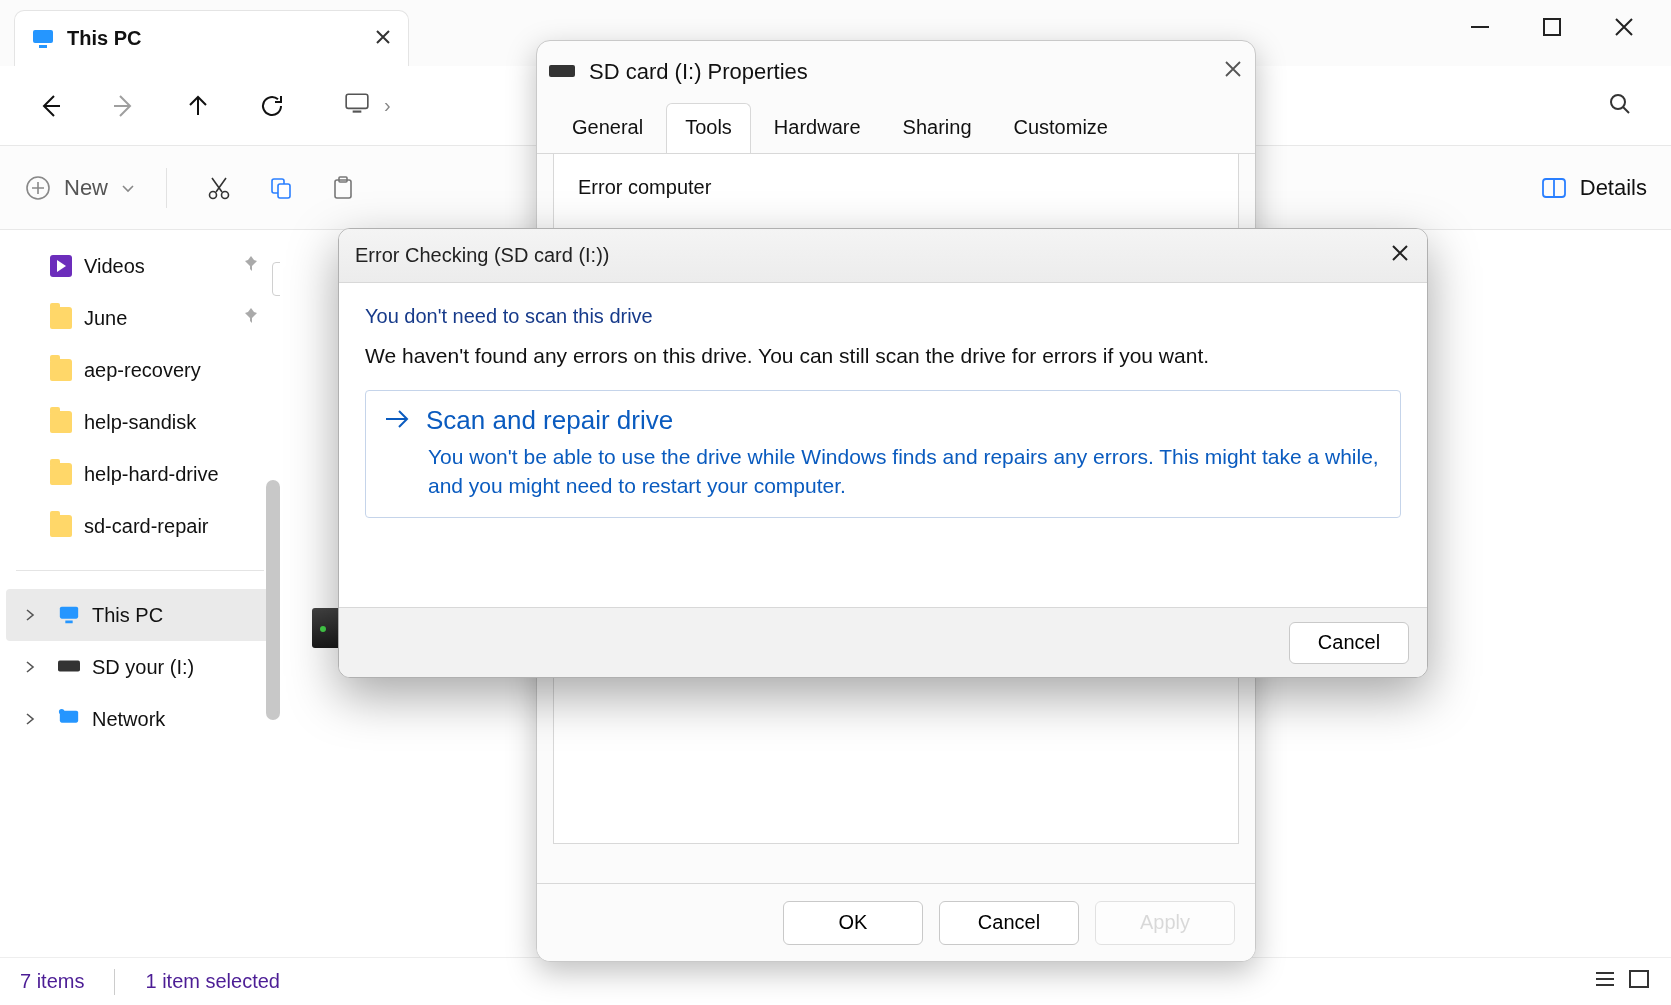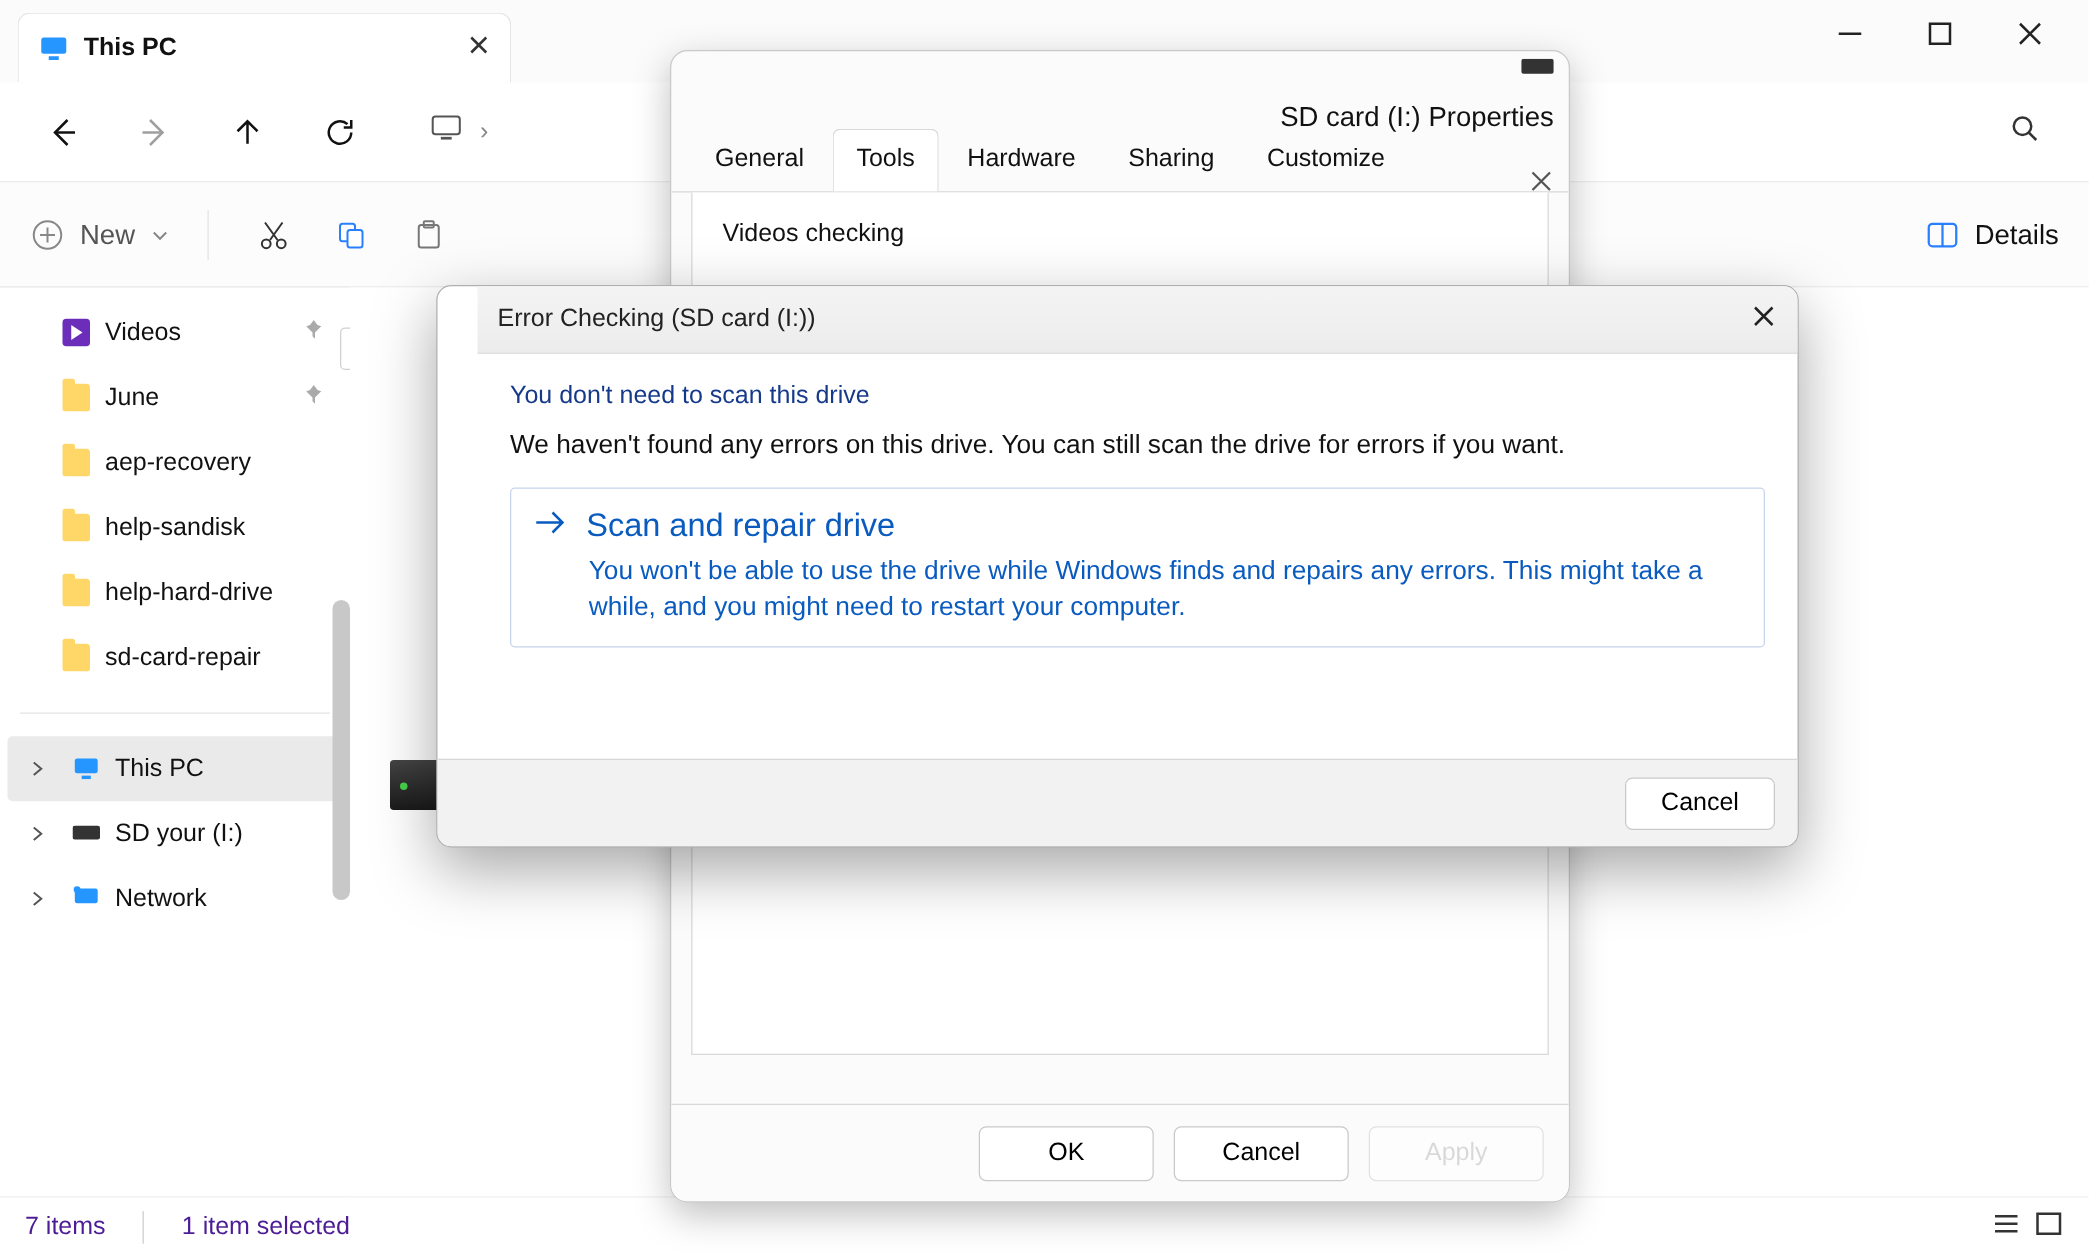--- a/index.html
+++ b/index.html
@@ -49,33 +49,33 @@
   .drive-ico::after { content:""; position:absolute; left:8px; top:18px; width:6px; height:6px; background:#46d34b; border-radius:50%; }
   .drive-meta { display:flex; flex-direction:column; gap:4px; font-size:20px; color:#111; }
   .drive-bar { width:200px; height:18px; background:#e6e6e6; border:1px solid #d0d0d0; margin:2px 0; }
 
   .statusbar { height:48px; display:flex; align-items:center; gap:30px; padding:0 20px; font-size:20px; color:#4c1d95; border-top:1px solid #eee; }
   .status-sep { width:1px; height:26px; background:#ccc; }
   .viewbtns { margin-left:auto; display:flex; gap:10px; }
 
   
   .props { position:absolute; left:536px; top:40px; width:720px; height:922px; background:#fbfbfb; border:1px solid #c9c9c9; border-radius:14px; box-shadow:0 10px 30px rgba(0,0,0,0.25); overflow:hidden; }
-  .props-title { display:flex; align-items:flex-end; gap:14px; height:62px; padding:0 12px; font-size:22px; color:#111;flex-direction:column; }
+  .props-title { display:flex; align-items:center; gap:14px; height:62px; padding:0 12px; font-size:22px; color:#111; }
   .props-title .grow { flex:1; }
   .props-tabs { display:flex; gap:4px; padding:0 16px; border-bottom:1px solid #d8d8d8; }
   .ptab { padding:12px 18px 14px; font-size:20px; color:#111; border:1px solid transparent; border-bottom:none; border-radius:6px 6px 0 0; }
   .ptab.active { background:#fff; border-color:#d8d8d8; }
   .props-body { background:#fff; margin:0 16px 16px; border:1px solid #d8d8d8; border-top:none; padding:22px 24px; height:690px; }
   .grp-title { font-size:20px; color:#111; margin-bottom:6px; }
   .props-foot { position:absolute; left:0; right:0; bottom:0; height:78px; display:flex; align-items:center; justify-content:flex-end; gap:16px; padding:0 20px; background:#fbfbfb; border-top:1px solid #d8d8d8; }
   .pbtn { min-width:140px; height:44px; font-size:20px; background:#fff; border:1px solid #c9c9c9; border-radius:6px; }
   .pbtn[disabled] { opacity:0.5; }
 
   
-  .err { position:absolute; left:349px; top:228px; width:1090px; height:450px; background:#fff; border:1px solid #b0b0b0; border-radius:12px; box-shadow:0 18px 50px rgba(0,0,0,0.35); overflow:hidden;padding-left:32px; }
+  .err { position:absolute; left:338px; top:228px; width:1090px; height:450px; background:#fff; border:1px solid #b0b0b0; border-radius:12px; box-shadow:0 18px 50px rgba(0,0,0,0.35); overflow:hidden; }
   .err-title { height:54px; background:linear-gradient(#f4f4f4,#ececec); border-bottom:1px solid #d8d8d8; display:flex; align-items:center; padding:0 16px; font-size:20px; color:#222; }
   .err-title .grow{flex:1;}
   .err-body { padding:22px 26px 0; }
   .err-h { font-size:20px; color:#163a8a; margin-bottom:16px; font-weight:400; }
   .err-p { font-size:21px; color:#111; margin-bottom:22px; }
   .err-action { border:1px solid #c5d4ea; border-radius:4px; padding:14px 18px 16px; background:#fff; }
   .err-action-row { display:flex; align-items:center; gap:16px; margin-bottom:6px; }
   .err-action-h { font-size:26px; color:#0a5bbf; font-weight:400; }
   .err-action-p { font-size:21px; color:#0a5bbf; margin-left:44px; line-height:1.4; }
   .err-foot { position:absolute; left:0; right:0; bottom:0; height:70px; background:#f2f2f2; border-top:1px solid #d8d8d8; display:flex; align-items:center; justify-content:flex-end; padding:0 18px; }
@@ -325,21 +325,21 @@
         </svg></span>
   </div>
   <div class="props-tabs">
     <div class="ptab"><span>General</span></div>
     <div class="ptab active"><span>Tools</span></div>
     <div class="ptab"><span>Hardware</span></div>
     <div class="ptab"><span>Sharing</span></div>
     <div class="ptab"><span>Customize</span></div>
   </div>
   <div class="props-body">
-    <div class="grp-title">Videos checking</div>
+    <div class="grp-title">Error computer</div>
   </div>
   <div class="props-foot">
     <button class="pbtn">OK</button>
     <button class="pbtn">Cancel</button>
     <button class="pbtn" disabled="">Apply</button>
   </div>
 </div>
 
 <div class="err">
   <div class="err-title">

